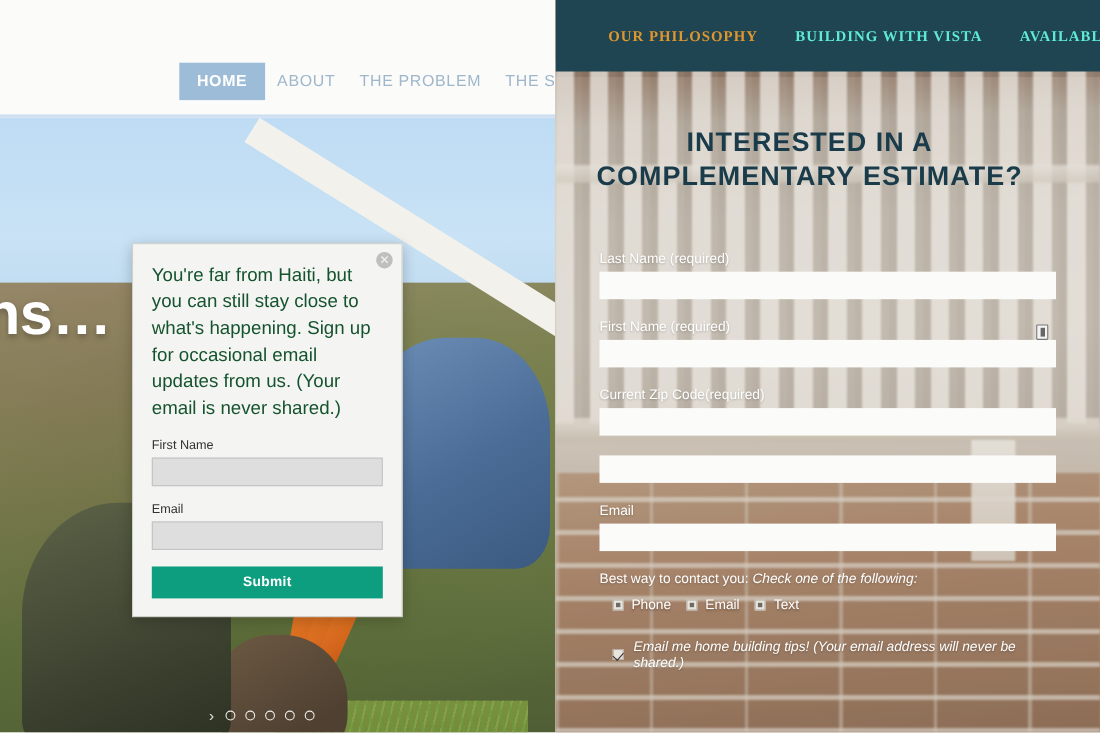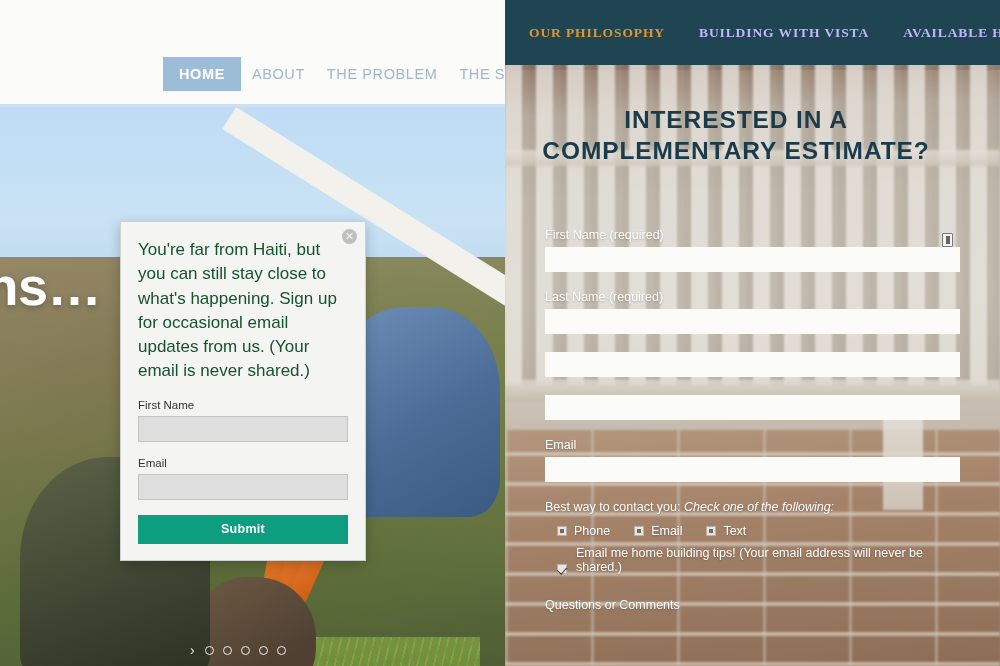--- a/index.html
+++ b/index.html
@@ -259,36 +259,36 @@
     position: absolute; inset: 0;
     background: rgba(120,110,100,0.10);
   }
 
   #right-nav {
     position: absolute; left: 0; top: 0;
     width: 495px; height: 65px;
     background: #1e4551;
     display: flex; align-items: center;
     white-space: nowrap;
-    padding-left: 24px;
+    padding-left: 48px;
     overflow: hidden;
   }
   .rnav-item {
     font-family: "Liberation Serif", serif;
     font-size: 13.5px;
     font-weight: 700;
     letter-spacing: 0.9px;
-    color: #c4b5fd;
+    color: #5eead4;
     text-transform: uppercase;
     margin-right: 34px;
   }
   .rnav-item.active { color: #e0962f; }
 
   #rp-heading {
-    position: absolute; left: 0; top: 104px;
+    position: absolute; left: 0; top: 114px;
     width: 462px; text-align: center;
     color: #1a3b4a;
     font-size: 24.5px; font-weight: 700;
     letter-spacing: 0.9px;
     line-height: 1.28;
   }
   #rp-sub {
     position: absolute; left: 28px; top: 163px;
     width: 440px; text-align: center;
     color: #ffffff;
@@ -333,42 +333,42 @@
   #autofill-icon i {
     display: block; width: 4px; height: 8px;
     background: #666;
   }
   .rf-contactline {
     color: #ffffff; font-size: 12.5px; margin-top: 2px;
     text-shadow: 0 1px 2px rgba(0,0,0,.22);
   }
   .rf-contactline em { font-style: italic; }
   .rf-radios {
-    display: flex; align-items: flex-end; gap: 24px;
+    display: flex; align-items: flex-end; gap: 14px;
     margin-top: 10px; padding-left: 12px;
   }
   .rf-radio { display: flex; align-items: center; gap: 7px; }
   .sq-box {
     width: 10px; height: 10px;
     background: #e9e5df;
     border: 1px solid #b6b0a7;
     display: inline-block;
     position: relative;
   }
   .sq-box i {
     position: absolute; left: 2px; top: 2px;
     width: 4px; height: 4px; background: #6f6a63;
   }
   .rf-radio span, .rf-check span {
     color: #ffffff; font-size: 12.5px;
     text-shadow: 0 1px 2px rgba(0,0,0,.25);
   }
   .rf-check {
-    display: flex; align-items: flex-end; gap: 9px;
-    margin-top: 8px; padding-left: 12px;
+    display: flex; align-items: center; gap: 9px;
+    margin-top: 24px; padding-left: 12px; font-style: italic;
   }
   .sq-check {
     width: 10px; height: 10px;
     background: #e9e5df;
     border: 1px solid #b6b0a7;
     position: relative;
     flex: 0 0 auto;
   }
   .sq-check::after {
     content: "";
@@ -451,33 +451,34 @@
     </div>
 
     <div id="rp-heading">
       <div>INTERESTED IN A</div>
       <div>COMPLEMENTARY ESTIMATE?</div>
     </div>
 
     <div id="rp-form">
 
       <div class="rf-field">
+        <div class="rf-label">Last Name (required)</div>
+        <input class="rf-input" type="text" value="" style="">
+      </div>
+
+      <div class="rf-field">
         <div class="rf-label">First Name (required)</div>
         <input class="rf-input" type="text" value="" style="">
         <div id="autofill-icon">
             <i></i>
           </div>
       </div>
 
       <div class="rf-field">
-        <div class="rf-label">Last Name (required)</div>
-        <input class="rf-input" type="text" value="" style="">
-      </div>
-
-      <div class="rf-field">
+        <div class="rf-label">Current Zip Code(required)</div>
         <input class="rf-input" type="text" value="" style="">
       </div>
 
       <div class="rf-field">
         <input class="rf-input" type="text" value="" style="">
       </div>
 
       <div class="rf-field">
         <div class="rf-label">Email</div>
         <input class="rf-input" type="text" value="" style="">
@@ -507,18 +508,17 @@
             </span>
           <span>Text</span>
         </label>
       </div>
 
       <label class="rf-check">
         <span class="sq-check"></span>
         <span>Email me home building tips! (Your email address will never be shared.)</span>
       </label>
 
-      <div class="rf-label" id="rf-qc-label">Questions or Comments</div>
 
     </div>
   </div>
 
 </div>
 
 </body></html>

